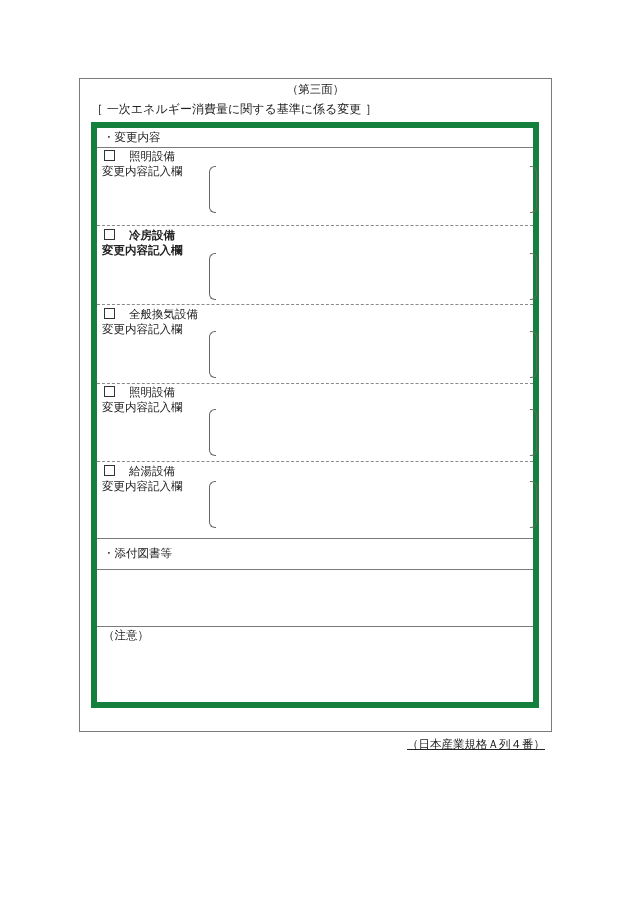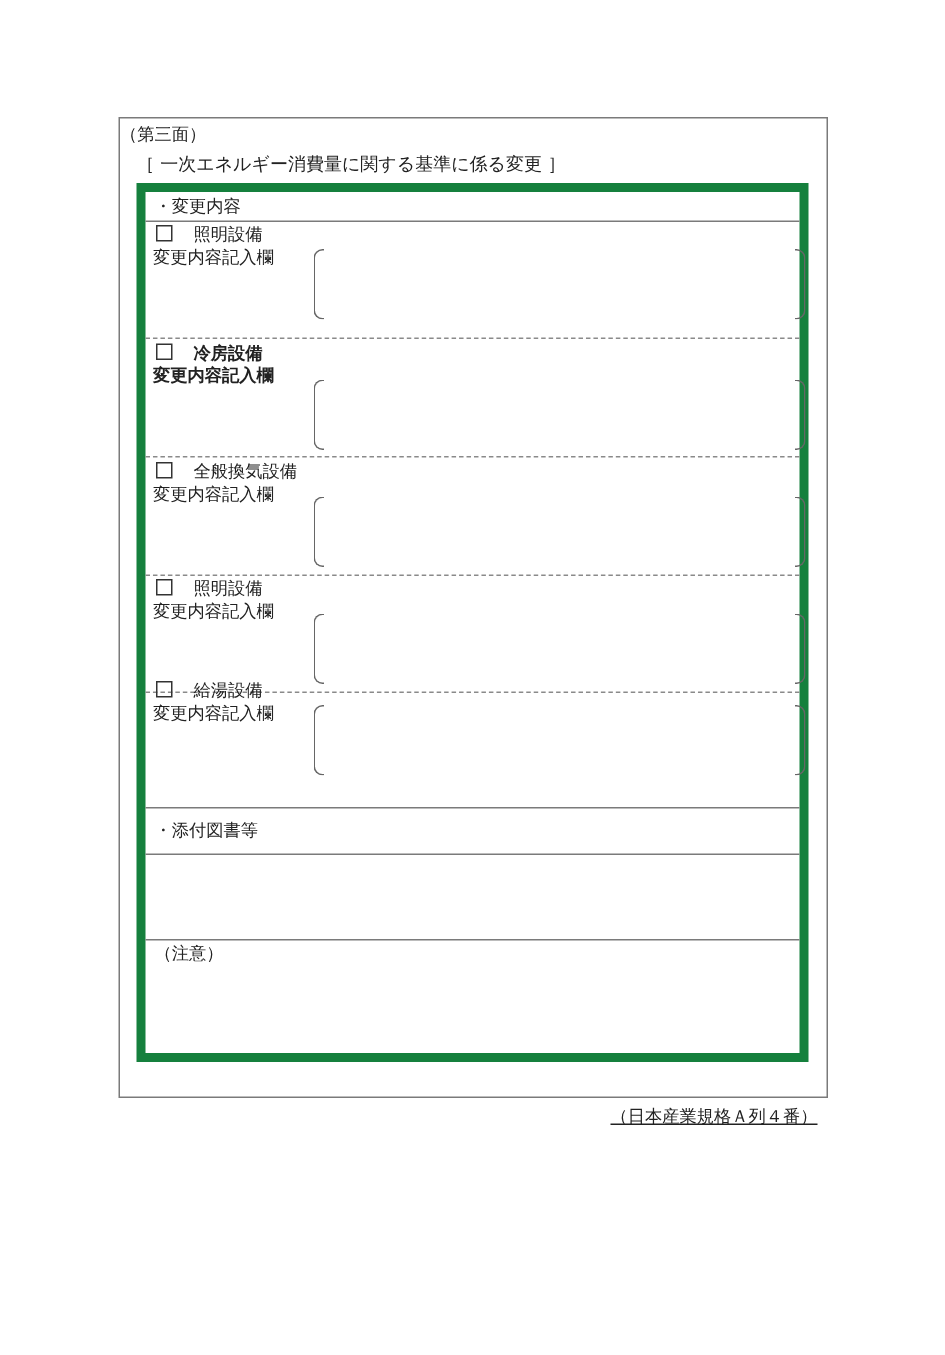--- a/index.html
+++ b/index.html
@@ -1,18 +1,18 @@
 <!DOCTYPE html>
 <html><head>
 <meta charset="utf-8">
 <style>
   html, body { margin:0; padding:0; background:#ffffff; }
   body { width:630px; height:903px; position:relative; font-family:"DejaVu Serif","Liberation Serif",serif; color:#222; font-size:11.5px; }
   .frame { position:absolute; left:79px; top:78px; width:473px; height:654px; border:1px solid #7a7a7a; box-sizing:border-box; }
-  .page-label { position:absolute; left:0; right:0; top:3px; font-size:11.5px; }
+  .page-label { position:absolute; left:0; right:0; top:3px; text-align:center; font-size:11.5px; }
   .section-title { position:absolute; left:11px; top:22px; font-size:12px; }
   .tbl { position:absolute; left:91px; top:122px; width:448px; height:586px; border:6px solid #15803d; box-sizing:border-box; }
   .hdr { position:absolute; left:0; right:0; height:19px; border-bottom:1px solid #7a7a7a; }
   .hdr span { position:absolute; left:6px; top:2px; }
   .item { position:absolute; left:0; right:0; height:78px; }
   .item.dashed { border-bottom:1px dashed #8a8a8a; }
   .item .chk { position:absolute; left:7px; top:2px; }
   .item .chk .box { display:inline-block; width:9px; height:9px; border:1px solid #333; vertical-align:-1px; margin-right:14px; }
   .item .lbl { position:absolute; left:5px; top:17px; }
   .brk { position:absolute; top:19px; width:6px; height:45px; border:1px solid #666; }
@@ -59,21 +59,21 @@
     <div class="brk r" style="top:26px;"></div>
   </div>
 
   <div class="item dashed" style="top:255px;">
     <div class="chk"><span class="box"></span><span>照明設備</span></div>
     <div class="lbl">変更内容記入欄</div>
     <div class="brk l" style="top:26px;"></div>
     <div class="brk r" style="top:26px;"></div>
   </div>
 
-  <div class="item" style="top:323px;">
+  <div class="item" style="top:334px;">
     <div class="chk"><span class="box"></span><span>給湯設備</span></div>
     <div class="lbl">変更内容記入欄</div>
     <div class="brk l"></div>
     <div class="brk r"></div>
   </div>
 
   <div class="line" style="top:410px;"></div>
   <div class="att-title">・添付図書等</div>
   <div class="line" style="top:441px;"></div>
   <div style="position:absolute;left:0;right:0;top:442px;height:55px;"></div>

